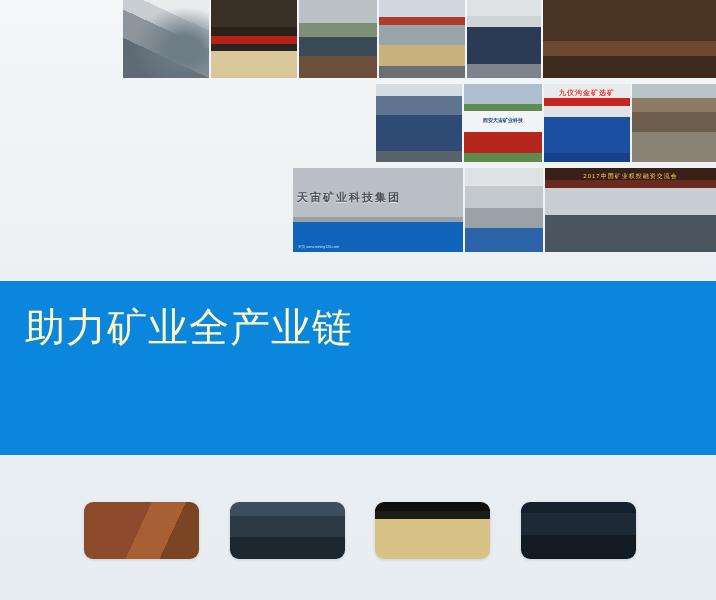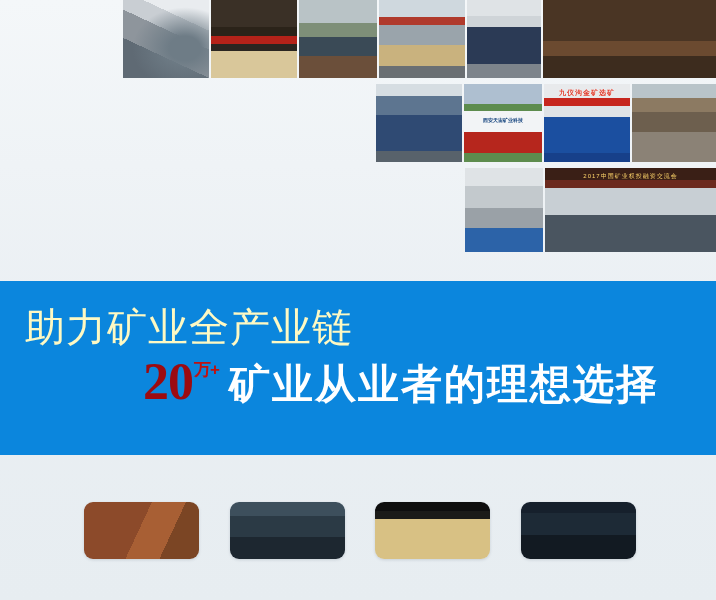--- a/index.html
+++ b/index.html
@@ -294,36 +294,36 @@
       <span class="banner-logo-text">西安天宙矿业科技</span>
     </div>
     <div class="tile" style="left:544px;top:84px;width:86px;height:78px;">
       <div class="ph ph-crew"></div>
       <span class="crew-head">九仪沟金矿选矿</span>
     </div>
     <div class="tile" style="left:632px;top:84px;width:84px;height:78px;">
       <div class="ph ph-truck"></div>
     </div>
 
+    <div class="tile" style="left:293px;top:168px;width:170px;height:84px;">
+      <div class="ph ph-sign"></div>
+      <span class="sign-text">天宙矿业科技集团</span>
+      <span class="sign-sub">天宙  www.mining120.com</span>
+    </div>
     <div class="tile" style="left:465px;top:168px;width:78px;height:84px;">
       <div class="ph ph-pour"></div>
     </div>
     <div class="tile" style="left:545px;top:168px;width:171px;height:84px;">
       <div class="ph ph-conf"></div>
       <span class="conf-title">2017中国矿业权投融资交流会</span>
     </div>
   </div>
 
   <div id="banner">
     <div id="banner-line1">助力矿业全产业链</div>
-    <div id="banner-line2">
-      <span id="banner-num">20</span>
-      <span id="banner-sup">万+</span>
-      <span id="banner-tail">矿业从业者的理想选择</span>
-    </div>
   </div>
 
   <div id="bottom-strip">
     <div class="card" style="left:84px;">
       <div class="ph ph-geologist"></div>
     </div>
     <div class="card" style="left:230px;">
       <div class="ph ph-miner"></div>
     </div>
     <div class="card" style="left:375px;">

